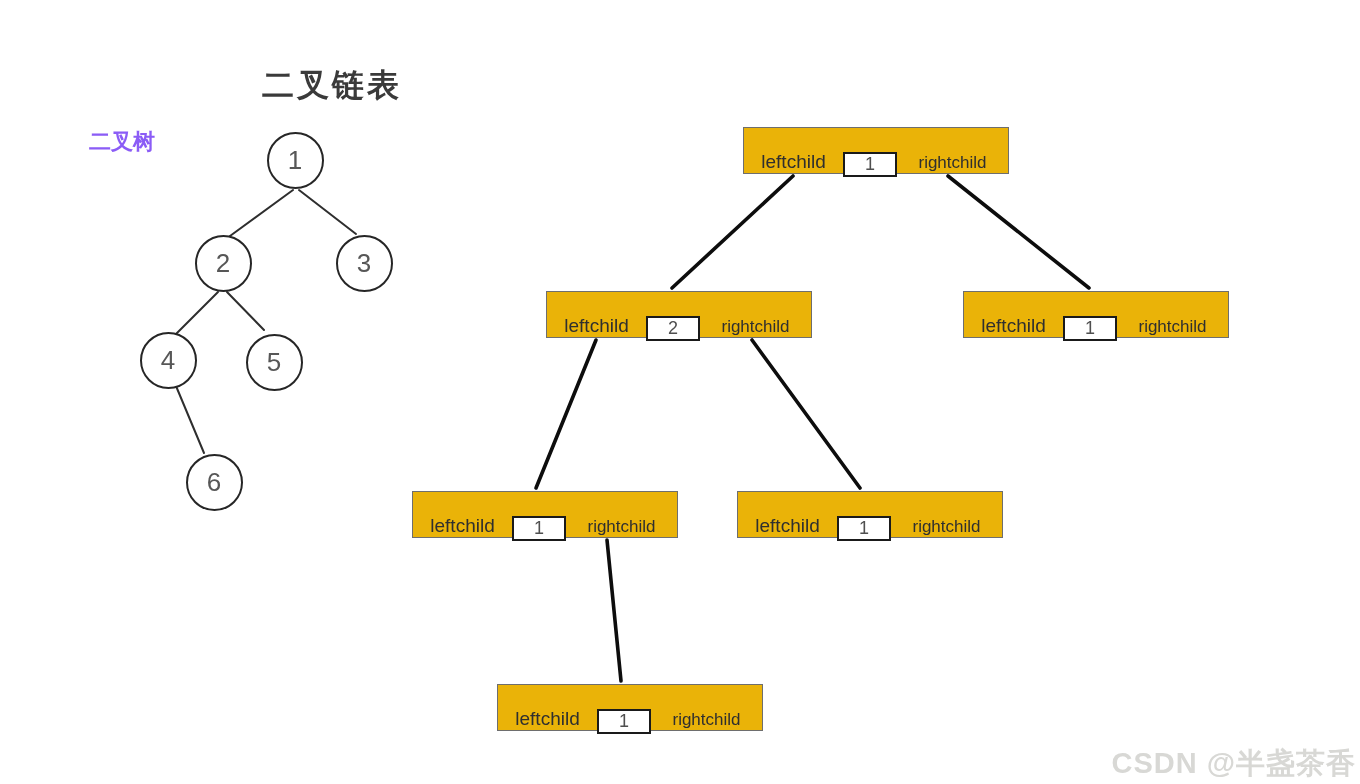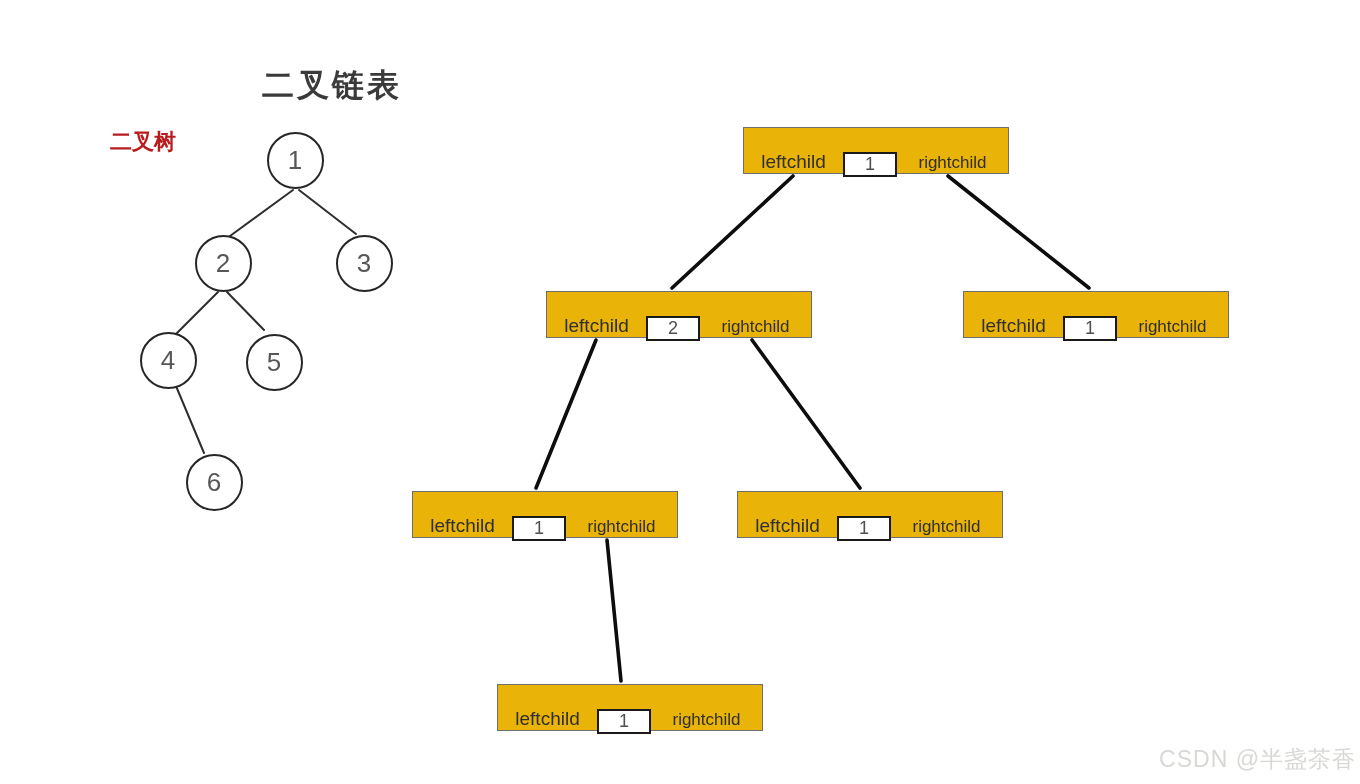--- a/index.html
+++ b/index.html
@@ -41,23 +41,22 @@
     letter-spacing: 3px;
     color: #3a3a3a;
     font-weight: 700;
     white-space: nowrap;
     margin-top: 36px;
   }
   .section-label {
     position: absolute;
     font-size: 22px;
     font-weight: 700;
-    color: #b91c1c;
+    color: #8b5cf6;
     white-space: nowrap;
-    margin-left: 21px;
   }
   #tree-label { left: 89px; top: 127px; }
   #list-label { left: 481px; top: 133px; }
   .tree-node {
     position: absolute;
     width: 57px;
     height: 57px;
     border: 2px solid #262626;
     border-radius: 50%;
     background: #ffffff;
@@ -102,24 +101,25 @@
   }
   .cell-right {
     flex: 1;
     font-size: 17px;
     color: #2f2f2f;
   }
   .watermark {
     position: absolute;
     right: 4px;
     top: 744px;
-    font-size: 23px;
+    font-size: 29px;
     color: #d8d8d5;
     letter-spacing: 1px;
     white-space: nowrap;
+    font-weight: bold;
   }
 </style>
 </head>
 <body>
 
 <div id="canvas">
 
   <svg id="lines-layer" viewBox="0 0 1360 784" xmlns="http://www.w3.org/2000/svg">
       <line x1="293" y1="190" x2="230" y2="236" class="tree-edge"></line>
       <line x1="299" y1="190" x2="356" y2="234" class="tree-edge"></line>

